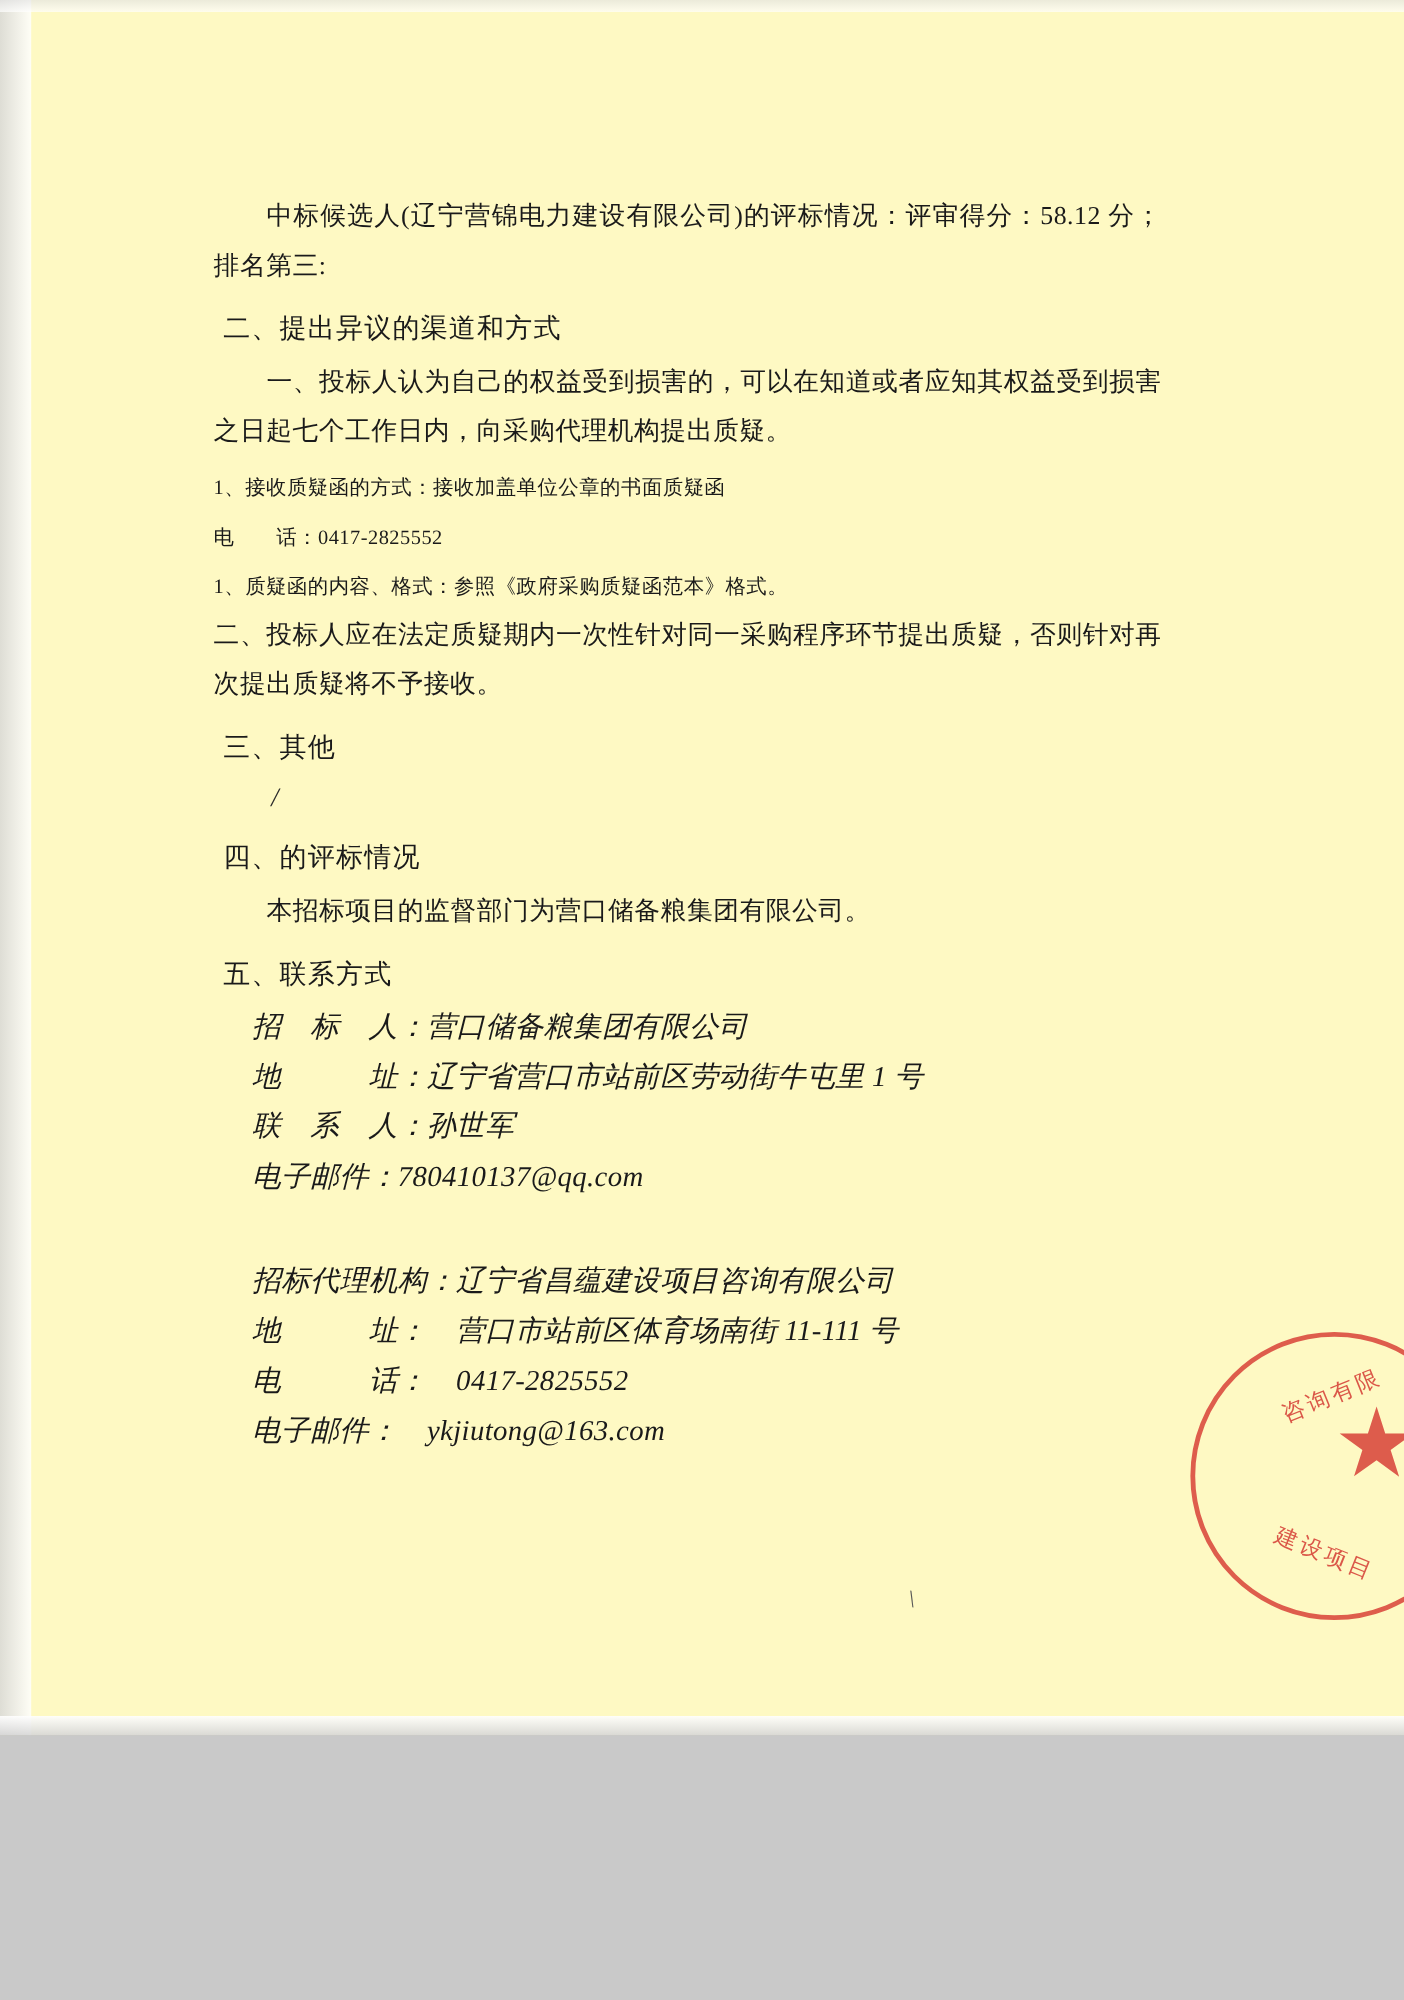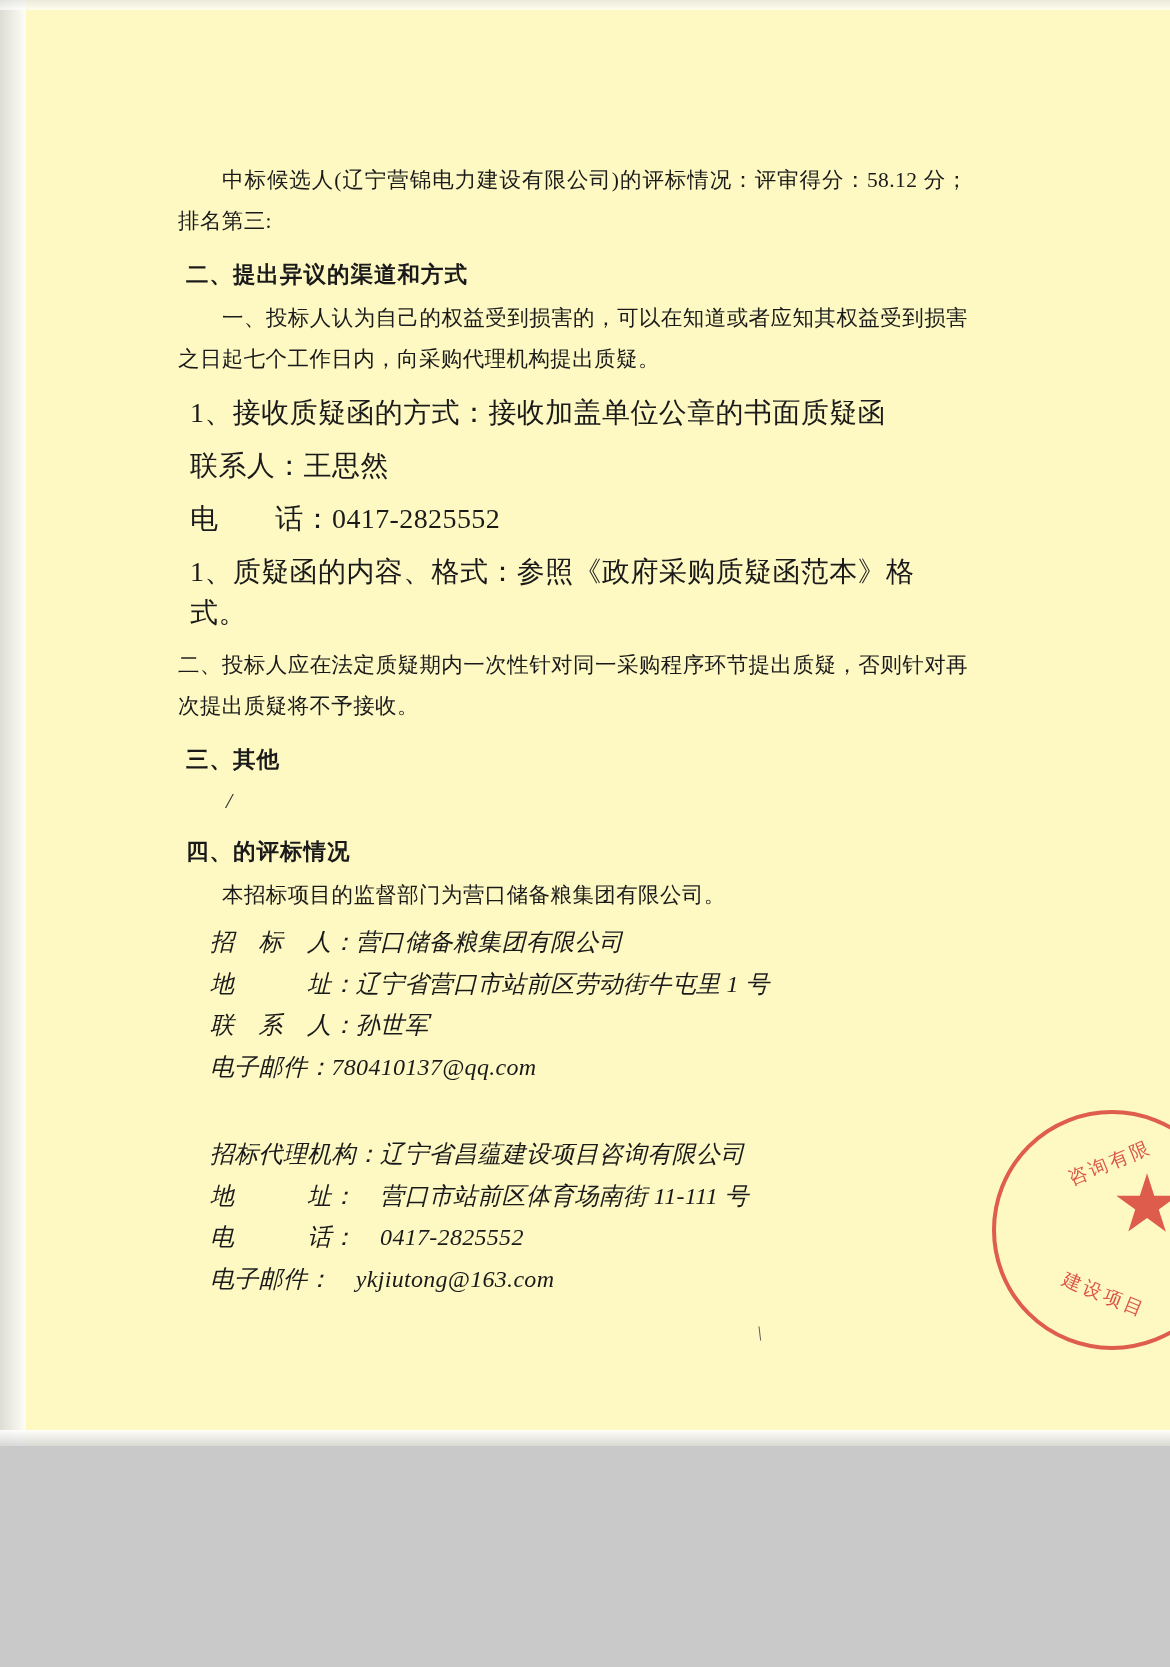--- a/index.html
+++ b/index.html
@@ -51,32 +51,32 @@
     line-height: 41px;
     letter-spacing: 0.4px;
     margin: 0 0 6px 0;
     text-align: justify;
   }
   .para.indent {
     text-indent: 44px;
   }
   .heading {
     font-family: "DejaVu Serif", "Liberation Serif", serif;
-    font-weight: bold;
+    font-weight: normal;
     font-size: 22.5px;
     line-height: 40px;
     letter-spacing: 1px;
     margin: 12px 0 4px 0;
     padding-left: 8px;
   }
   .line {
-    font-size: 28px;
+    font-size: 17px;
     line-height: 41px;
     letter-spacing: 0.4px;
-    margin: 12px;
+    margin: 0;
   }
   .sub-line {
     font-size: 24px;
     line-height: 41.5px;
     margin: 0;
     padding-left: 32px;
     letter-spacing: 0.3px;
     font-style: italic;
   }
   .slash-mark {
@@ -159,31 +159,31 @@
   <div class="scan-edge-bottom"></div>
 
   <div class="doc-body">
 
     <p class="para indent">中标候选人(辽宁营锦电力建设有限公司)的评标情况：评审得分：58.12 分；排名第三:</p>
 
     <h2 class="heading">二、提出异议的渠道和方式</h2>
 
     <p class="para indent">一、投标人认为自己的权益受到损害的，可以在知道或者应知其权益受到损害之日起七个工作日内，向采购代理机构提出质疑。</p>
     <p class="line">1、接收质疑函的方式：接收加盖单位公章的书面质疑函</p>
-    <p class="line">联系人：王思然</p>
     <p class="line">电　　话：0417-2825552</p>
     <p class="line">1、质疑函的内容、格式：参照《政府采购质疑函范本》格式。</p>
     <p class="para">二、投标人应在法定质疑期内一次性针对同一采购程序环节提出质疑，否则针对再次提出质疑将不予接收。</p>
 
     <h2 class="heading">三、其他</h2>
     <p class="slash-mark">/</p>
 
     <h2 class="heading">四、的评标情况</h2>
     <p class="para indent">本招标项目的监督部门为营口储备粮集团有限公司。</p>
 
+    <h2 class="heading">五、联系方式</h2>
 
     <p class="sub-line">招　标　人：营口储备粮集团有限公司</p>
     <p class="sub-line">地　　　址：辽宁省营口市站前区劳动街牛屯里 1 号</p>
     <p class="sub-line">联　系　人：孙世军</p>
     <p class="sub-line">电子邮件：780410137@qq.com</p>
 
     <div class="gap-block"></div>
 
     <p class="sub-line">招标代理机构：辽宁省昌蕴建设项目咨询有限公司</p>
     <p class="sub-line">地　　　址：　营口市站前区体育场南街 11-111 号</p>

